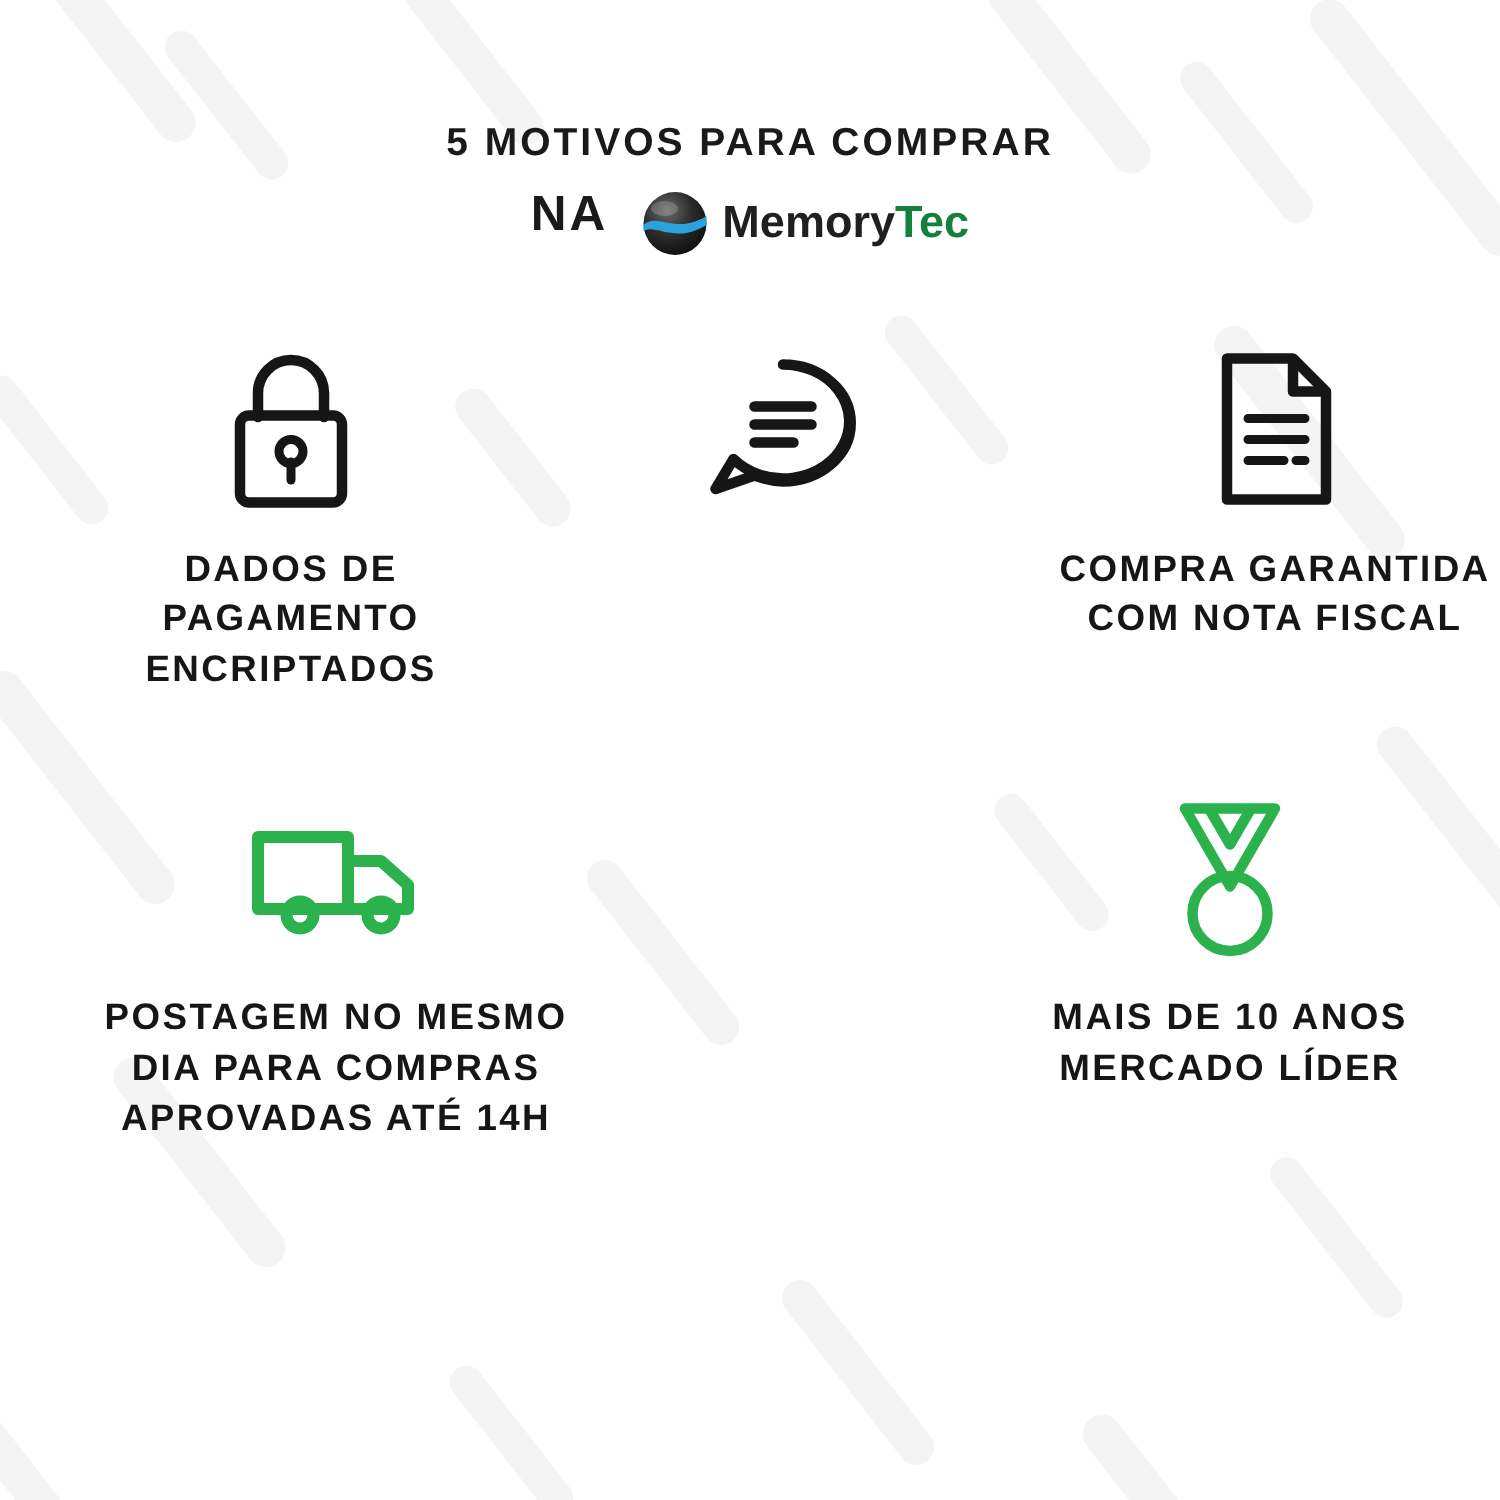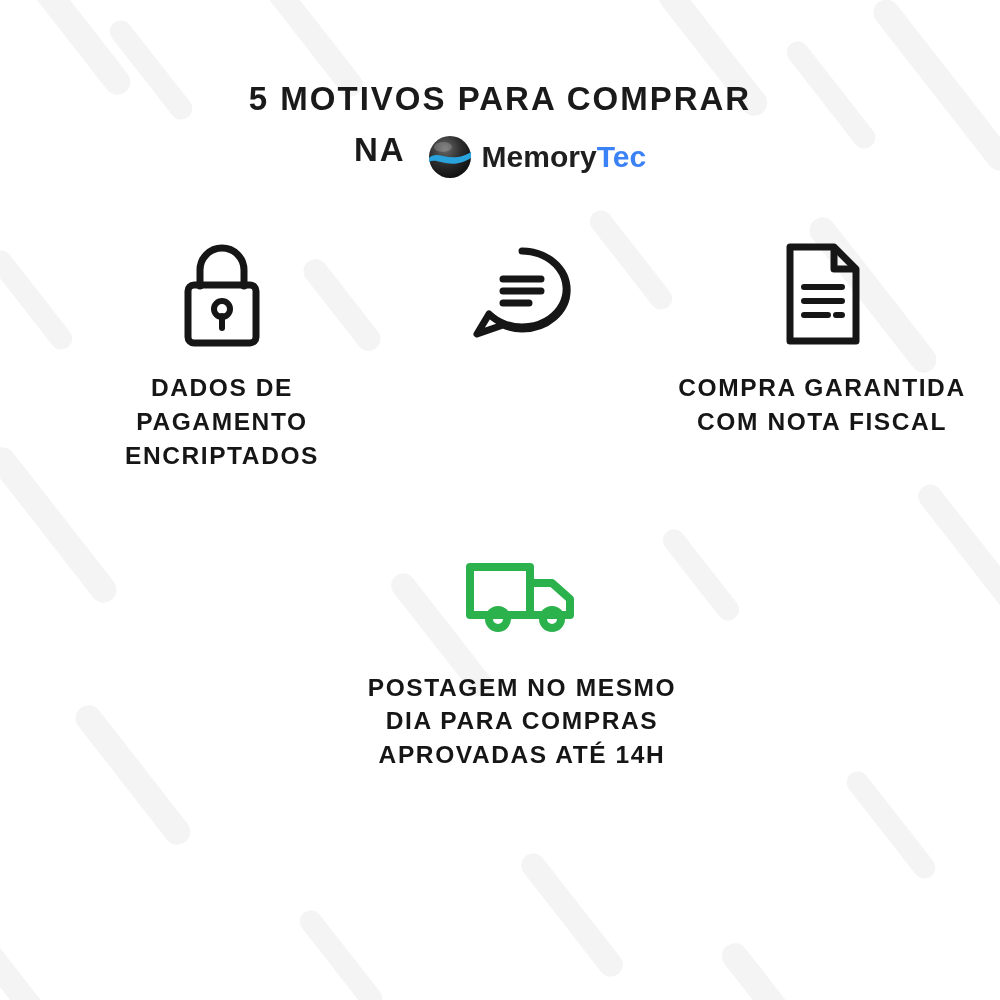--- a/index.html
+++ b/index.html
@@ -40,21 +40,21 @@
     width: 1000px;
     height: 1000px;
   }
 
   
   .header {
     padding-top: 78px;
     text-align: center;
   }
   .headline {
-    font-size: 33px;
+    font-size: 26px;
     font-weight: bold;
     letter-spacing: 2.0px;
     color: #1a1a1a;
     line-height: 1.25;
     margin: 0;
     text-transform: uppercase;
   }
   .brandline {
     margin-top: 12px;
     display: flex;
@@ -78,26 +78,26 @@
     height: 52px;
     position: relative;
     flex: none;
   }
   .logo-text {
     font-size: 30px;
     font-weight: bold;
     color: #1f1f1f;
     letter-spacing: 0px;
   }
-  .logo-text .tec { color: #3b82f6; }
+  .logo-text .tec { color: #15803d; }
 
   
   .row {
     display: flex;
-    justify-content: center;
+    justify-content: space-between;
     align-items: flex-start;
     margin-left: 44px;
   }
   .row-1 {
     margin-top: 52px;
   }
   .row-2 {
     margin-top: 62px;
   }
   .item {
@@ -227,17 +227,27 @@
           <svg width="120" height="90" viewBox="0 0 120 90" aria-hidden="true">
             <path d="M8 18 H68 V66 H8 Z" fill="none" stroke="#2bb24c" stroke-width="8" stroke-linejoin="round"></path>
             <path d="M68 34 H90 L108 50 V66 H68 Z" fill="none" stroke="#2bb24c" stroke-width="8" stroke-linejoin="round"></path>
             <circle cx="36" cy="70" r="9" fill="none" stroke="#2bb24c" stroke-width="8"></circle>
             <circle cx="90" cy="70" r="9" fill="none" stroke="#2bb24c" stroke-width="8"></circle>
           </svg>
         </div>
         <div class="item-label">POSTAGEM NO MESMO DIA PARA COMPRAS APROVADAS ATÉ 14H</div>
       </div>
 
+      <div class="item">
+        <div class="icon-box">
+          <svg width="96" height="112" viewBox="0 0 96 112" aria-hidden="true">
+            <path d="M18 10 H78 L48 62 Z" fill="none" stroke="#2bb24c" stroke-width="7" stroke-linejoin="round"></path>
+            <path d="M34 10 L48 34 L62 10" fill="none" stroke="#2bb24c" stroke-width="7" stroke-linejoin="round"></path>
+            <circle cx="48" cy="80" r="25" fill="none" stroke="#2bb24c" stroke-width="7"></circle>
+          </svg>
+        </div>
+        <div class="item-label">MAIS DE 10 ANOS MERCADO LÍDER</div>
+      </div>
 
     </div>
 
   </div>
 </div>
 
 </body></html>

